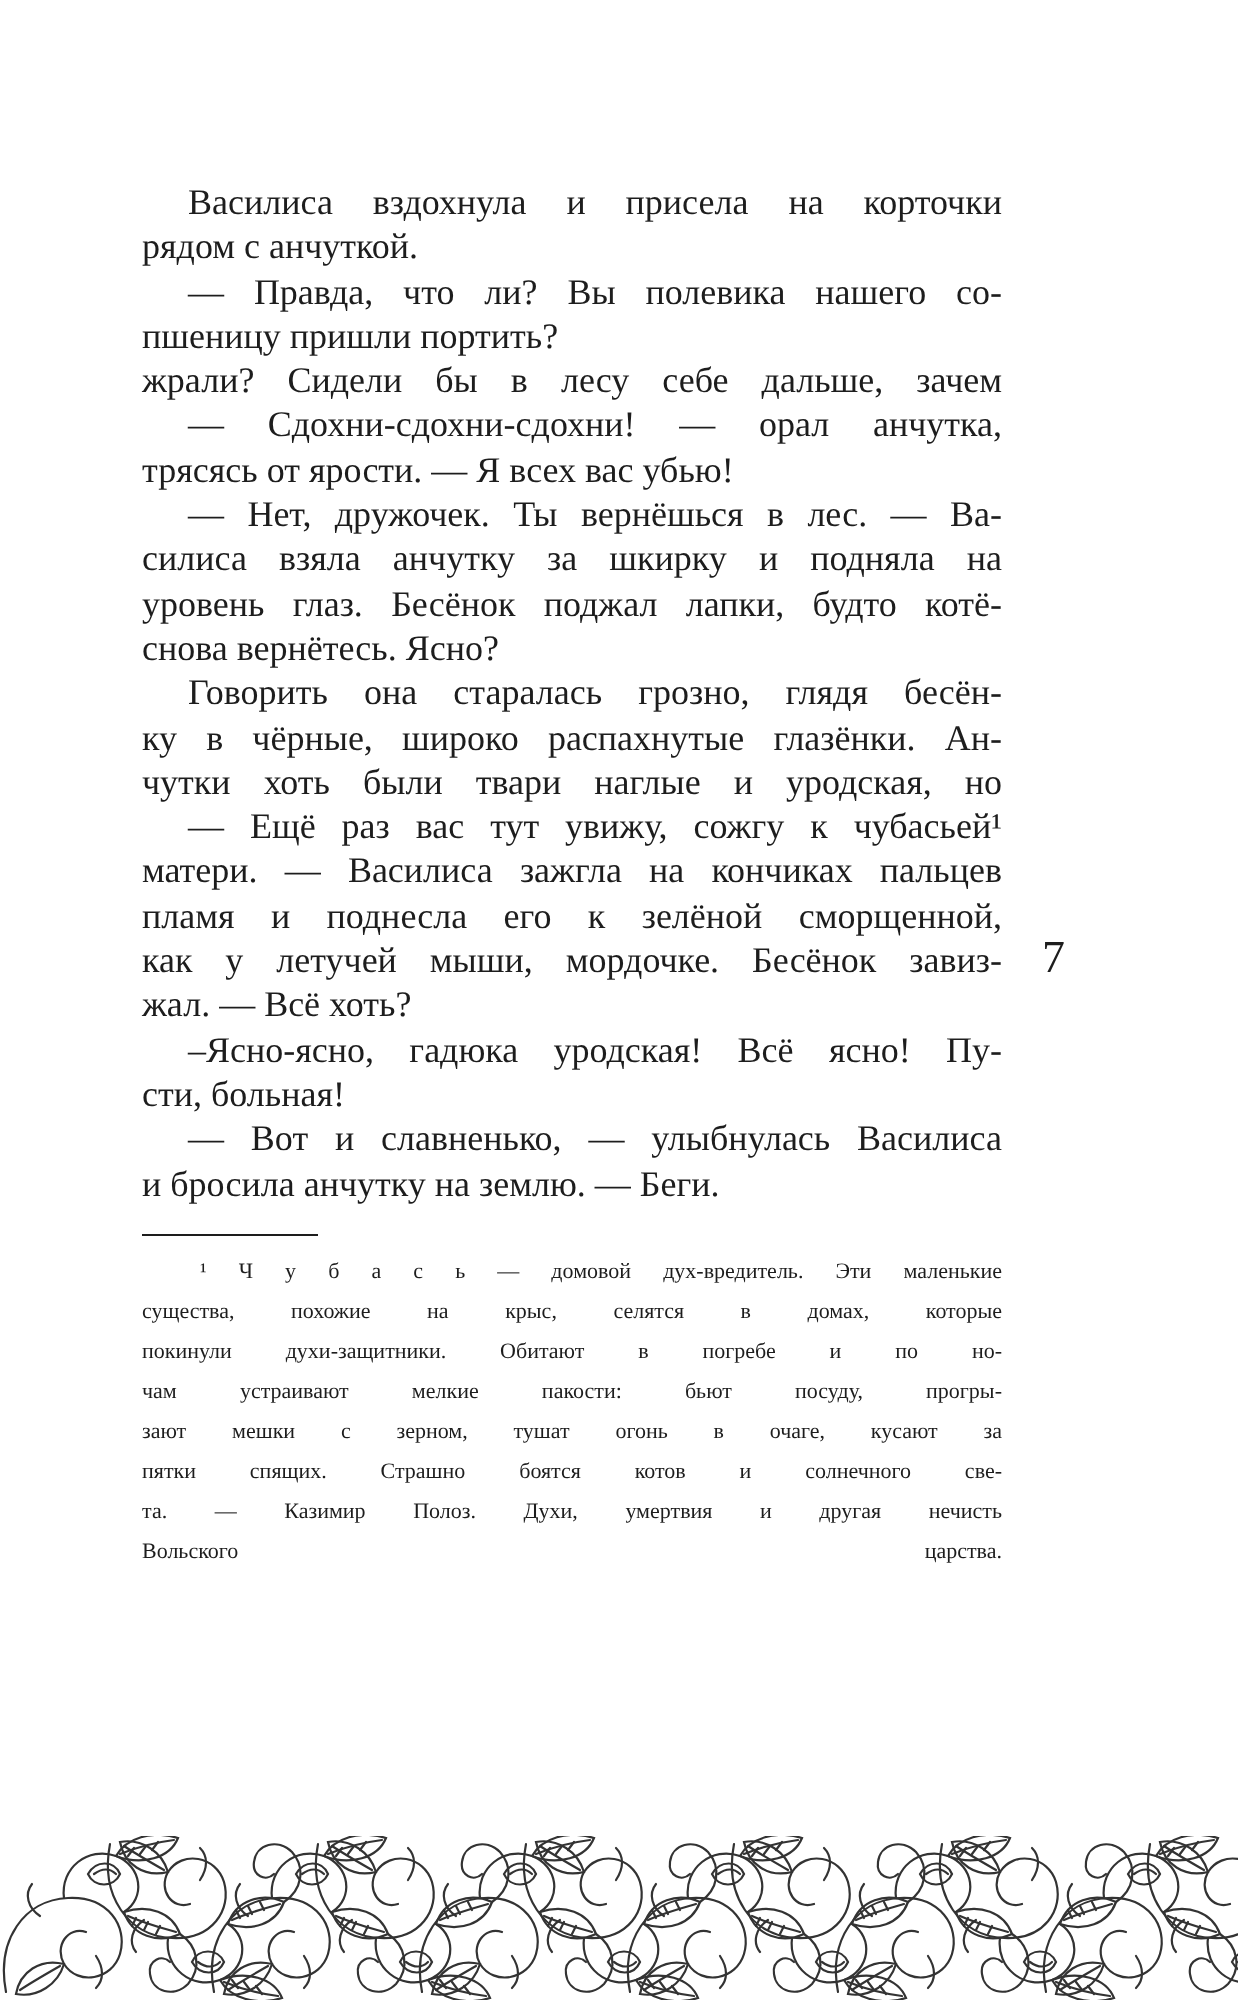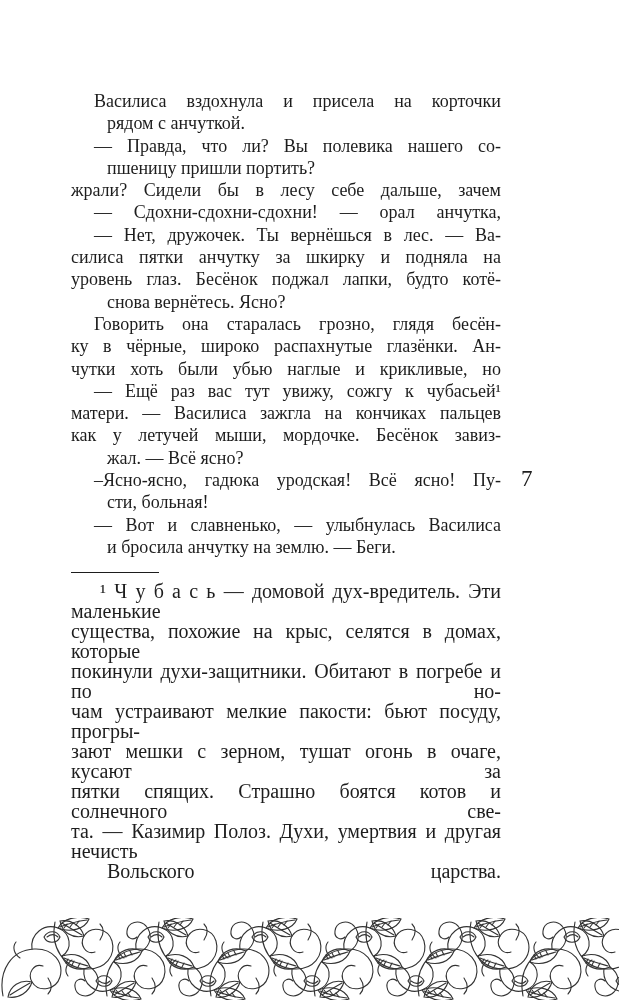--- a/index.html
+++ b/index.html
@@ -19,31 +19,31 @@
     top: 90px;
     width: 430px;
   }
   .body-text .line {
     font-size: 18px;
     line-height: 22.3px;
     text-align: justify;
     text-align-last: justify;
     white-space: normal;
   }
-  .line.last { text-align-last: left; margin-left: 36px; }
+  .line.last { text-align-last: left; }
   .body-text .line.indent { text-indent: 23px; }
   .footnote-rule {
     width: 88px;
     height: 0;
     border-top: 1.6px solid #1d1d1d;
     margin-top: 14px;
   }
   .footnote { margin-top: 8px; }
   .footnote .line {
-    font-size: 20px;
+    font-size: 11px;
     line-height: 20px;
     text-align: justify;
     text-align-last: justify;
   }
   .footnote .line.indent { text-indent: 29px; }
   .page-number {
     position: absolute;
     left: 521px;
     top: 467px;
     font-size: 23px;
@@ -65,31 +65,33 @@
 <div class="page">
 
   <div class="text-column">
     <div class="body-text" id="body-text">
         <div class="line indent">Василиса вздохнула и присела на корточки</div>
         <div class="line last">рядом с анчуткой.</div>
         <div class="line indent">— Правда, что ли? Вы полевика нашего со-</div>
         <div class="line last">пшеницу пришли портить?</div>
         <div class="line">жрали? Сидели бы в лесу себе дальше, зачем</div>
         <div class="line indent">— Сдохни-сдохни-сдохни! — орал анчутка,</div>
+        <div class="line last">трясясь от ярости. — Я всех вас убью!</div>
         <div class="line indent">— Нет, дружочек. Ты вернёшься в лес. — Ва-</div>
-        <div class="line">силиса пятки анчутку за шкирку и подняла на</div>
+        <div class="line">силиса взяла анчутку за шкирку и подняла на</div>
         <div class="line">уровень глаз. Бесёнок поджал лапки, будто котё-</div>
         <div class="line last">снова вернётесь. Ясно?</div>
         <div class="line indent">Говорить она старалась грозно, глядя бесён-</div>
         <div class="line">ку в чёрные, широко распахнутые глазёнки. Ан-</div>
-        <div class="line">чутки хоть были убью наглые и крикливые, но</div>
+        <div class="line">чутки хоть были твари наглые и уродская, но</div>
         <div class="line indent">— Ещё раз вас тут увижу, сожгу к чубасьей¹</div>
         <div class="line">матери. — Василиса зажгла на кончиках пальцев</div>
+        <div class="line">пламя и поднесла его к зелёной сморщенной,</div>
         <div class="line">как у летучей мыши, мордочке. Бесёнок завиз-</div>
-        <div class="line last">жал. — Всё ясно?</div>
+        <div class="line last">жал. — Всё хоть?</div>
         <div class="line indent">–Ясно-ясно, гадюка уродская! Всё ясно! Пу-</div>
         <div class="line last">сти, больная!</div>
         <div class="line indent">— Вот и славненько, — улыбнулась Василиса</div>
         <div class="line last">и бросила анчутку на землю. — Беги.</div>
       </div>
     <div class="footnote-rule"></div>
     <div class="footnote" id="footnote">
         <div class="line indent">¹ Ч у б а с ь — домовой дух-вредитель. Эти маленькие</div>
         <div class="line">существа, похожие на крыс, селятся в домах, которые</div>
         <div class="line">покинули духи-защитники. Обитают в погребе и по но-</div>

